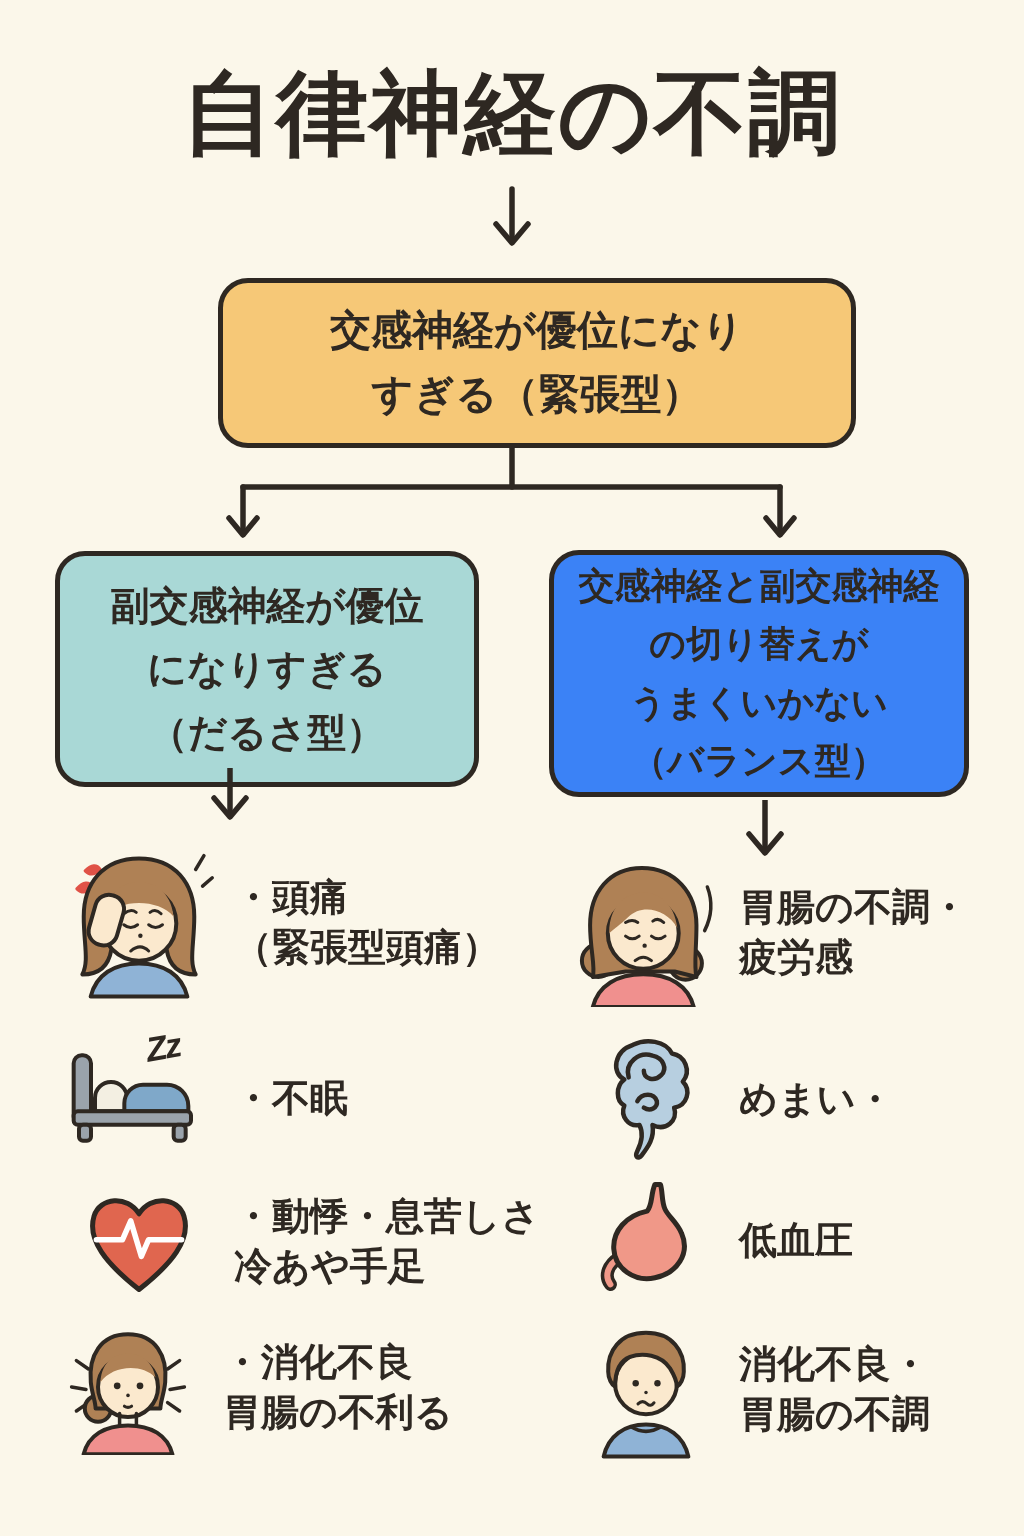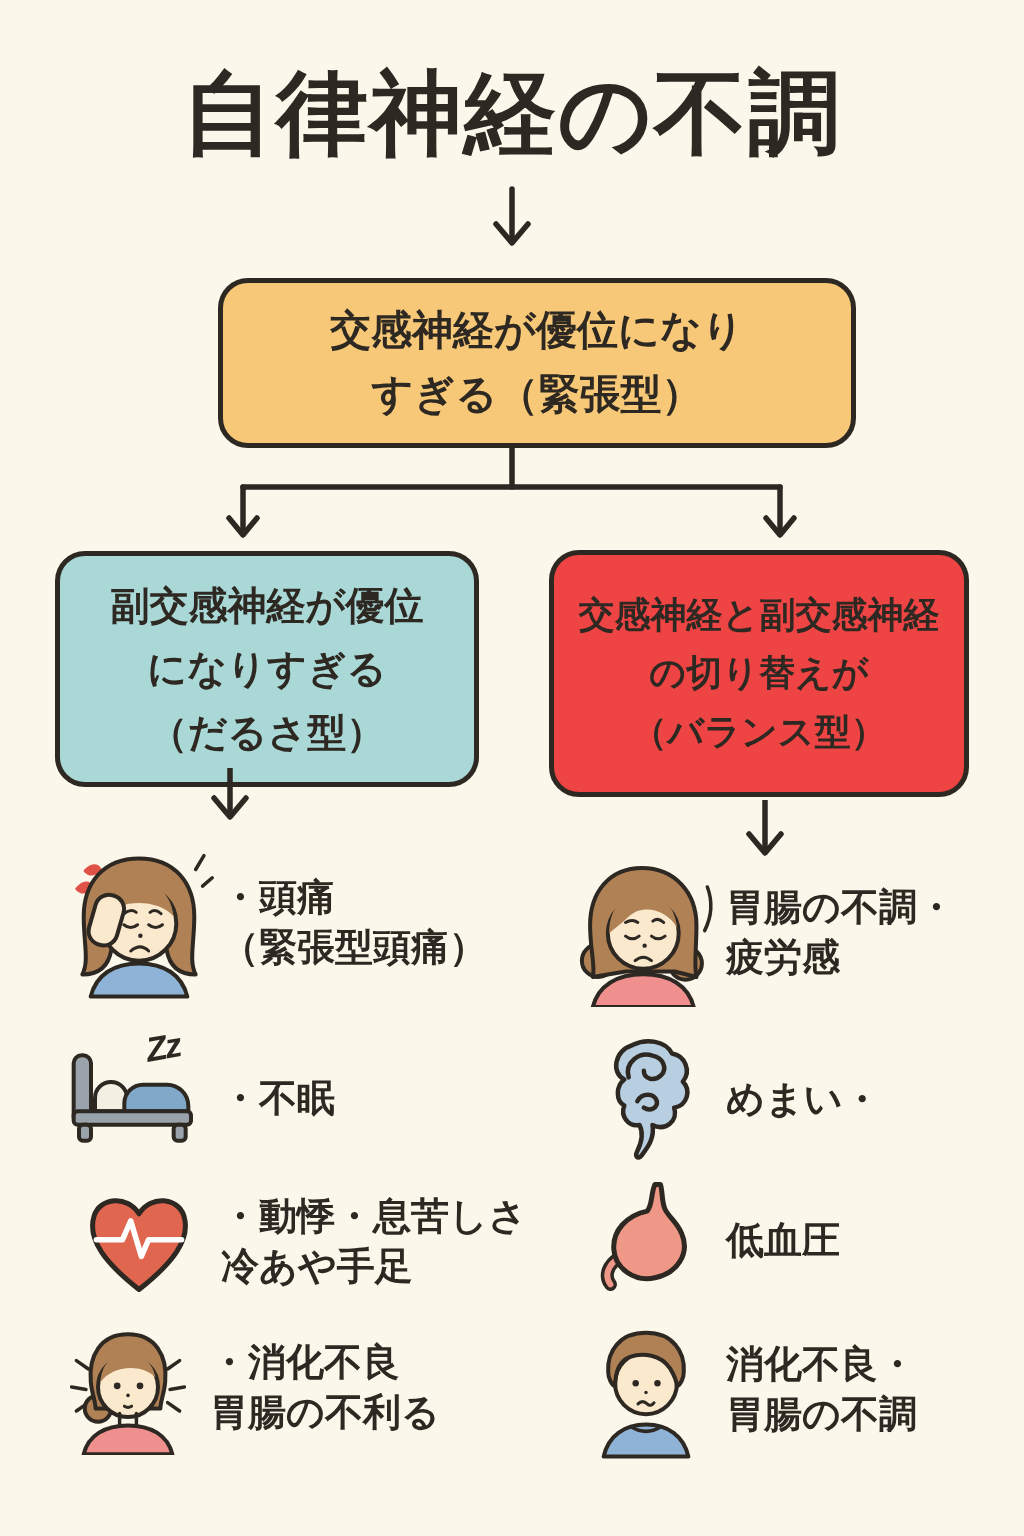--- a/index.html
+++ b/index.html
@@ -25,32 +25,32 @@
   }
 
   .flowbox {
     position:absolute; border:5px solid #2E2822; border-radius:30px;
     display:flex; flex-direction:column; justify-content:center; align-items:center;
     text-align:center; font-weight:900; color:#2E2822;
   }
   .flowbox span { display:block; }
   .box-root { left:218px; top:278px; width:638px; height:170px; background:#F6C877; font-size:41px; line-height:1.55; }
   .box-left { left:55px;  top:551px; width:424px; height:236px; background:#A9D8D6; font-size:39px; line-height:1.62; }
-  .box-right{ left:549px; top:550px; width:420px; height:247px; background:#ef4444; font-size:36px; line-height:1.62; }
+  .box-right{ left:549px; top:550px; width:420px; height:247px; background:#3b82f6; font-size:36px; line-height:1.62; }
 
   .symptom-row {
     position:absolute; display:flex; align-items:center;
   }
   .symptom-row .icon-box {
     flex:0 0 auto; display:flex; align-items:center; justify-content:center;
     position:relative;
   }
   .symptom-row .txt {
     font-weight:900; font-size:38px; line-height:1.32; color:#2E2822;
-    margin-left:3px; white-space:nowrap;
+    margin-left:16px; white-space:nowrap;
   }
   .left-col .icon-box { width:158px; }
   .right-col .icon-box { width:155px; }
 
   .zz-label {
     position:absolute; top:-22px; left:86px;
     font-size:34px; font-weight:900; font-style:italic;
     transform:rotate(-10deg); color:#2E2822; letter-spacing:-2px;
   }
 
@@ -86,20 +86,21 @@
 
   <div class="flowbox box-left">
     <span>副交感神経が優位</span>
     <span>になりすぎる</span>
     <span>（だるさ型）</span>
   </div>
 
   <div class="flowbox box-right">
     <span>交感神経と副交感神経</span>
     <span>の切り替えが</span>
+    <span>うまくいかない</span>
     <span>（バランス型）</span>
   </div>
 
   <svg class="arrow-svg" style="left:206px;top:768px;" width="48" height="66" viewBox="0 0 48 66">
     <path d="M24,0 V46"></path>
       <path d="M8,30 L24,49 L40,30"></path>
   </svg>
 
   <svg class="arrow-svg" style="left:741px;top:800px;" width="48" height="70" viewBox="0 0 48 70">
     <path d="M24,0 V50"></path>

